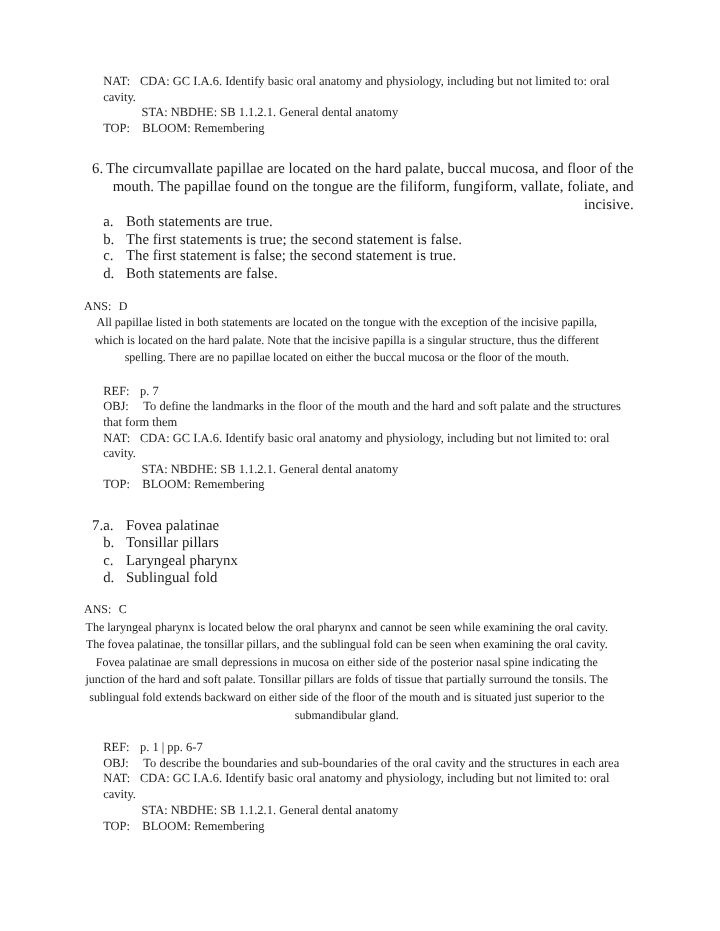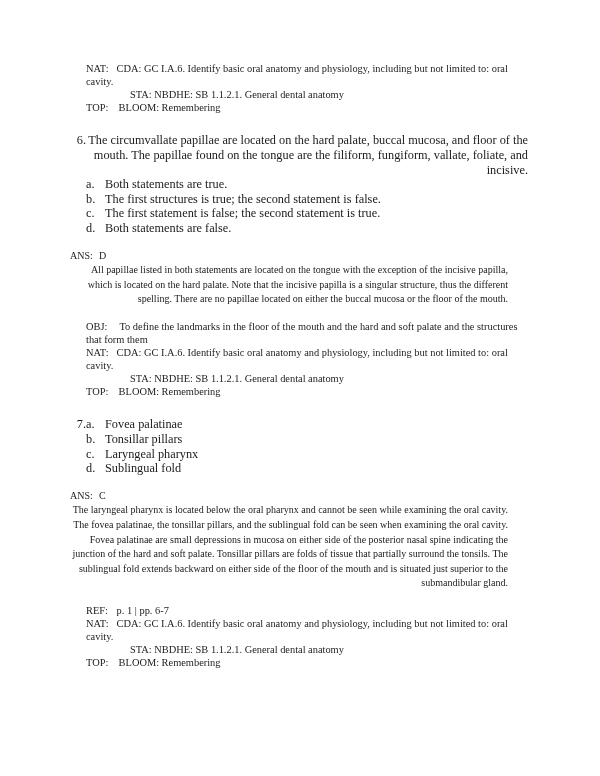--- a/index.html
+++ b/index.html
@@ -44,21 +44,21 @@
   }
   .meta-key {
     display: inline-block;
   }
   .meta-key.w-ref { min-width: 28px; }
   .meta-key.w-obj { min-width: 31px; }
   .meta-key.w-nat { min-width: 28px; }
   .meta-key.w-top { min-width: 30px; }
   .meta-sta {
     display: inline-block;
-    margin-left: 44px;
+    margin-left: 32px;
   }
 
   
   .question {
     position: relative;
     font-size: 12.3px;
     line-height: 14.6px;
   }
   .q-num {
     position: absolute;
@@ -95,21 +95,21 @@
     width: 438px;
   }
   .ans-head {
     white-space: nowrap;
   }
   .ans-key {
     display: inline-block;
     min-width: 29px;
   }
   .ans-body {
-    text-align: right;
+    text-align: center;
   }
   .gap-md { height: 13px; }
   .gap-xl { height: 19px; }
 </style>
 </head>
 <body>
 
 <div class="page">
   <div class="content">
 
@@ -119,36 +119,37 @@
       <div class="meta-line"><span class="meta-key w-top">TOP:</span> <span>BLOOM: Remembering</span></div>
     </div>
 
     <div class="gap-xl"></div>
 
     <div class="question">
       <span class="q-num">6.</span>
       <div class="q-stem">The circumvallate papillae are located on the hard palate, buccal mucosa, and floor of the mouth. The papillae found on the tongue are the filiform, fungiform, vallate, foliate, and incisive.</div>
       <div class="options">
         <div class="option"><span class="opt-letter">a.</span><span>Both statements are true.</span></div>
-        <div class="option"><span class="opt-letter">b.</span><span>The first structures is true; the second statement is false.</span></div>
+        <div class="option"><span class="opt-letter">b.</span><span>The first statements is true; the second statement is false.</span></div>
         <div class="option"><span class="opt-letter">c.</span><span>The first statement is false; the second statement is true.</span></div>
         <div class="option"><span class="opt-letter">d.</span><span>Both statements are false.</span></div>
       </div>
     </div>
 
     <div class="gap-md"></div>
 
     <div class="ans-block">
       <div class="ans-head"><span class="ans-key">ANS:</span><span>D</span></div>
       <div class="ans-body">All papillae listed in both statements are located on the tongue with the exception of the incisive papilla, which is located on the hard palate. Note that the incisive papilla is a singular structure, thus the different spelling. There are no papillae located on either the buccal mucosa or the floor of the mouth.</div>
     </div>
 
     <div class="gap-md"></div>
 
     <div class="meta-block">
+      <div class="meta-line"><span class="meta-key w-ref">REF:</span> <span>p. 7</span></div>
       <div class="meta-line wrap"><span class="meta-key w-obj">OBJ:</span> <span>To define the landmarks in the floor of the mouth and the hard and soft palate and the structures that form them</span></div>
       <div class="meta-line wrap"><span class="meta-key w-nat">NAT:</span> <span>CDA: GC I.A.6. Identify basic oral anatomy and physiology, including but not limited to: oral cavity.</span></div>
       <div class="meta-line"><span class="meta-sta">STA:</span> <span>NBDHE: SB 1.1.2.1. General dental anatomy</span></div>
       <div class="meta-line"><span class="meta-key w-top">TOP:</span> <span>BLOOM: Remembering</span></div>
     </div>
 
     <div class="gap-xl"></div>
 
     <div class="question">
       <span class="q-num">7.</span>
@@ -164,19 +165,20 @@
 
     <div class="ans-block">
       <div class="ans-head"><span class="ans-key">ANS:</span><span>C</span></div>
       <div class="ans-body">The laryngeal pharynx is located below the oral pharynx and cannot be seen while examining the oral cavity. The fovea palatinae, the tonsillar pillars, and the sublingual fold can be seen when examining the oral cavity. Fovea palatinae are small depressions in mucosa on either side of the posterior nasal spine indicating the junction of the hard and soft palate. Tonsillar pillars are folds of tissue that partially surround the tonsils. The sublingual fold extends backward on either side of the floor of the mouth and is situated just superior to the submandibular gland.</div>
     </div>
 
     <div class="gap-md"></div>
 
     <div class="meta-block">
       <div class="meta-line"><span class="meta-key w-ref">REF:</span> <span>p. 1 | pp. 6-7</span></div>
+      <div class="meta-line wrap"><span class="meta-key w-obj">OBJ:</span> <span>To describe the boundaries and sub-boundaries of the oral cavity and the structures in each area</span></div>
       <div class="meta-line wrap"><span class="meta-key w-nat">NAT:</span> <span>CDA: GC I.A.6. Identify basic oral anatomy and physiology, including but not limited to: oral cavity.</span></div>
       <div class="meta-line"><span class="meta-sta">STA:</span> <span>NBDHE: SB 1.1.2.1. General dental anatomy</span></div>
       <div class="meta-line"><span class="meta-key w-top">TOP:</span> <span>BLOOM: Remembering</span></div>
     </div>
 
   </div>
 </div>
 
 </body></html>

